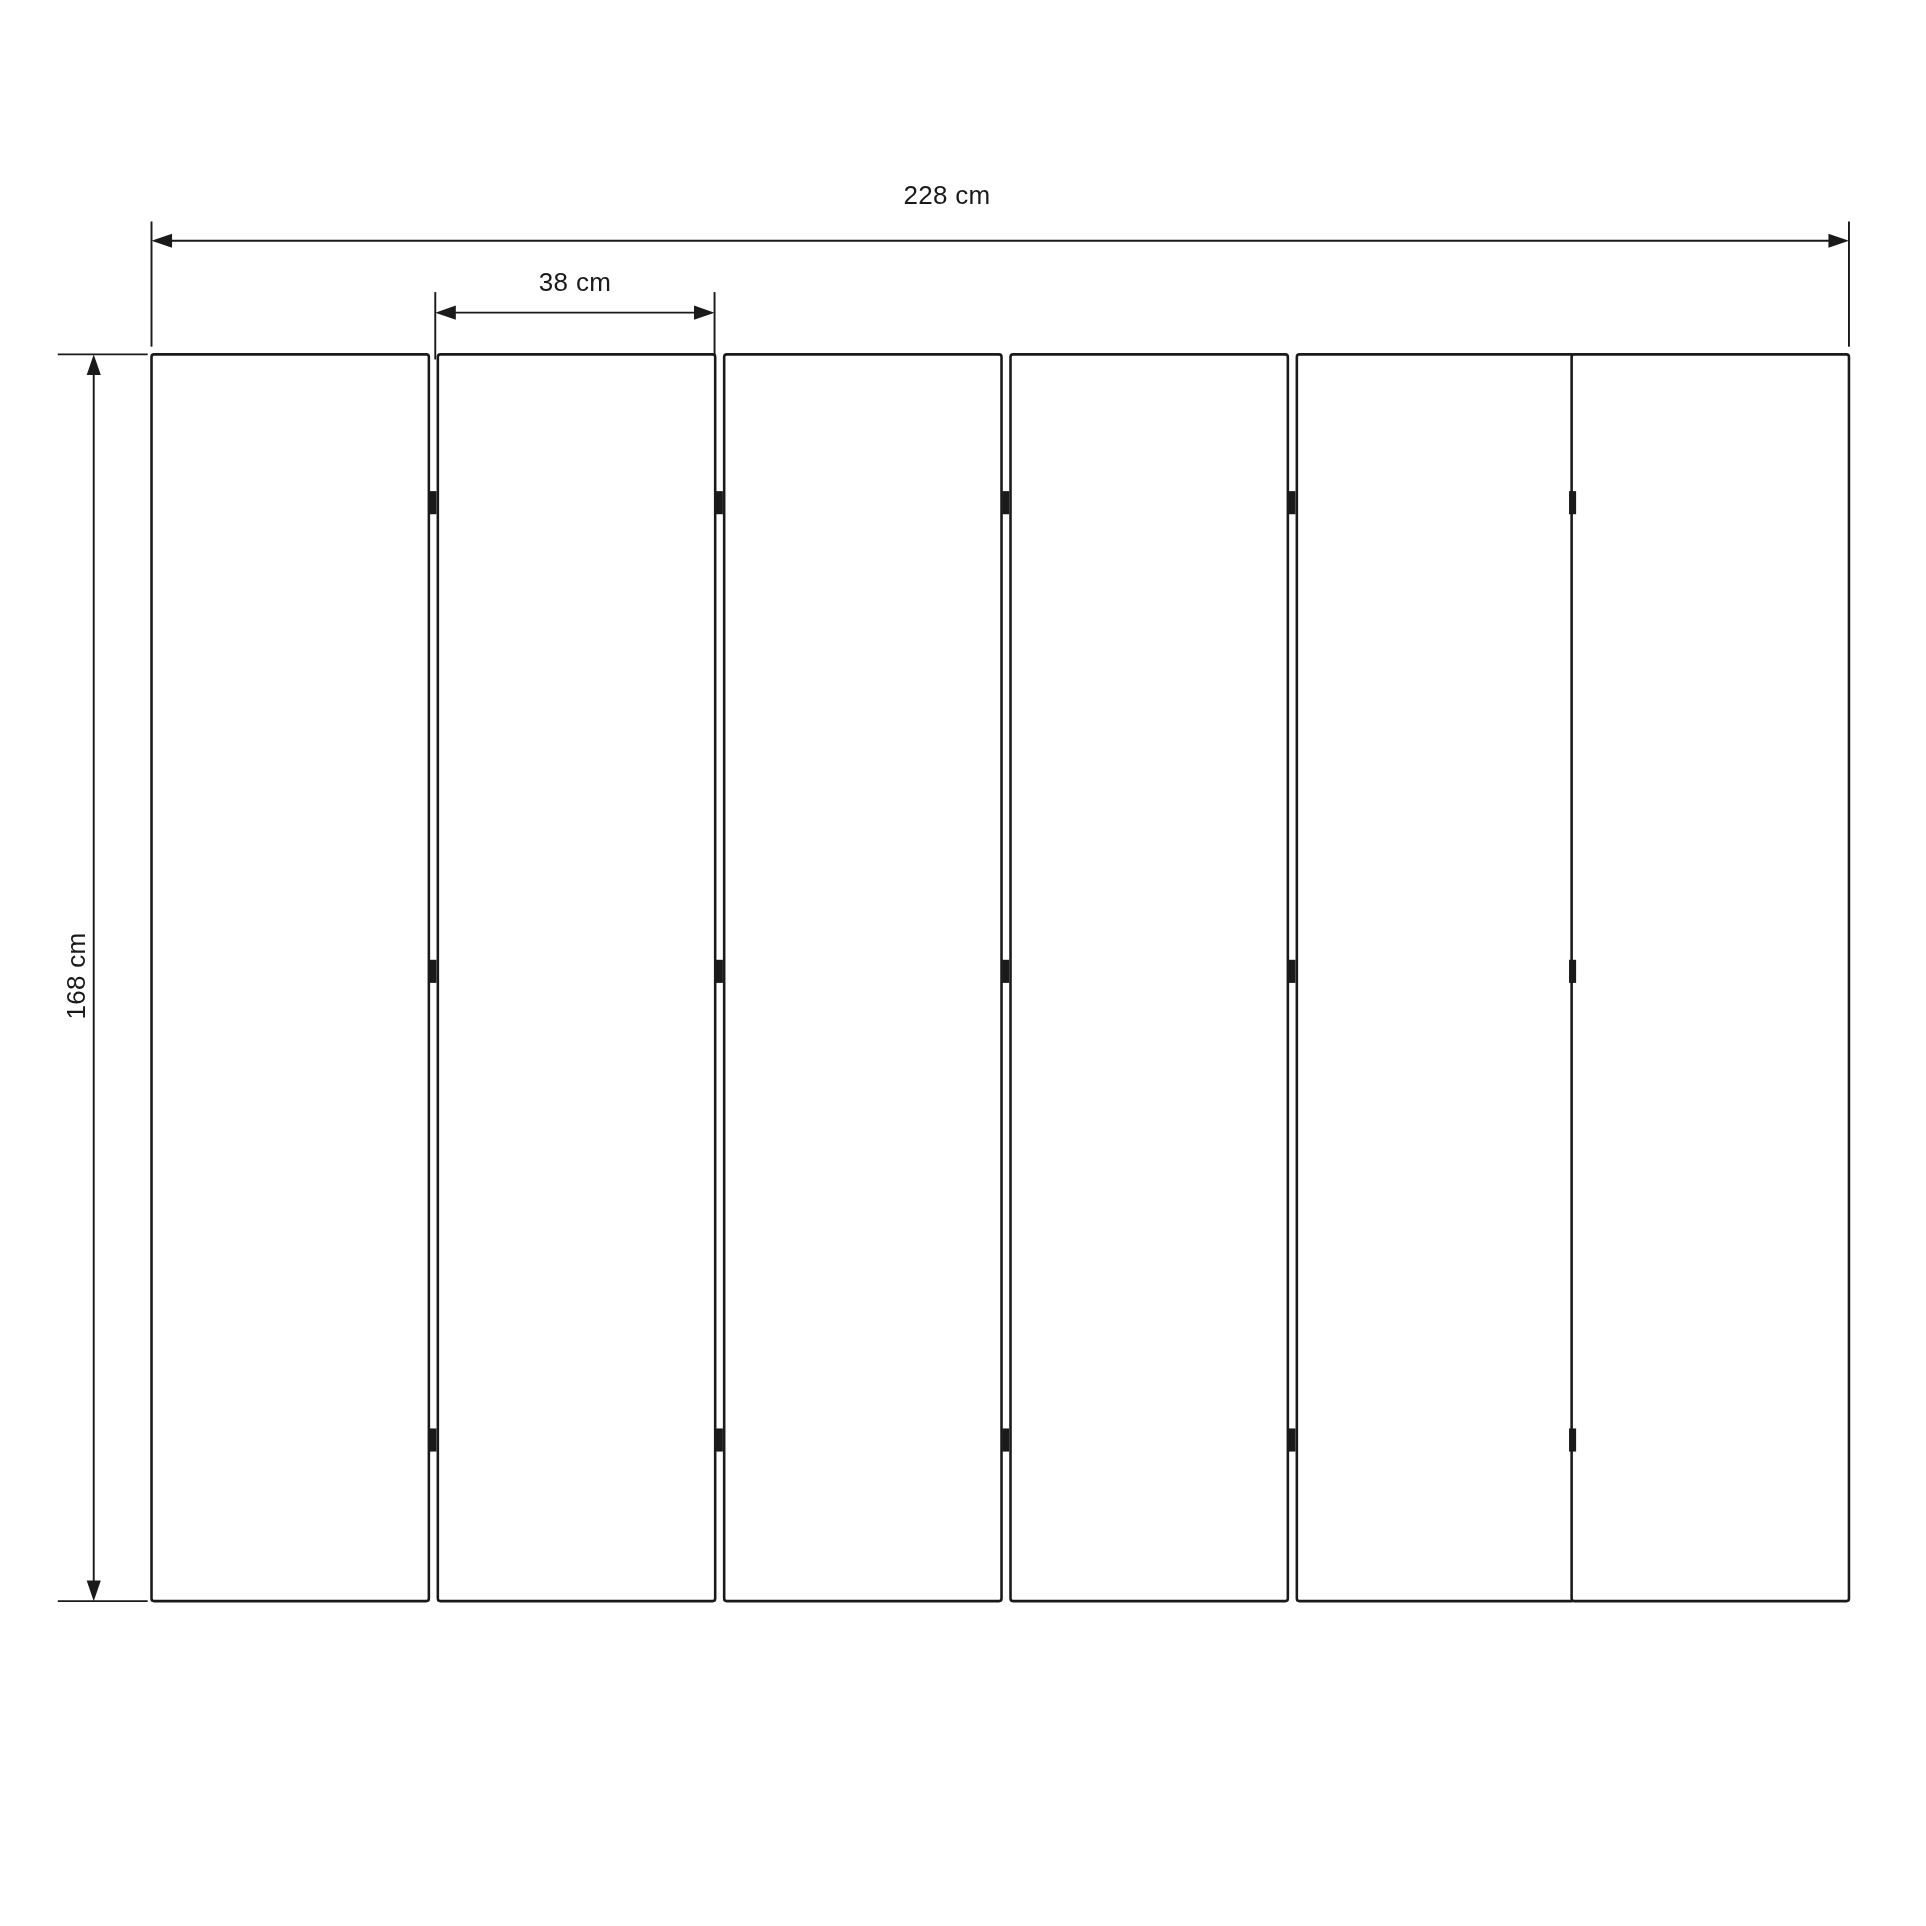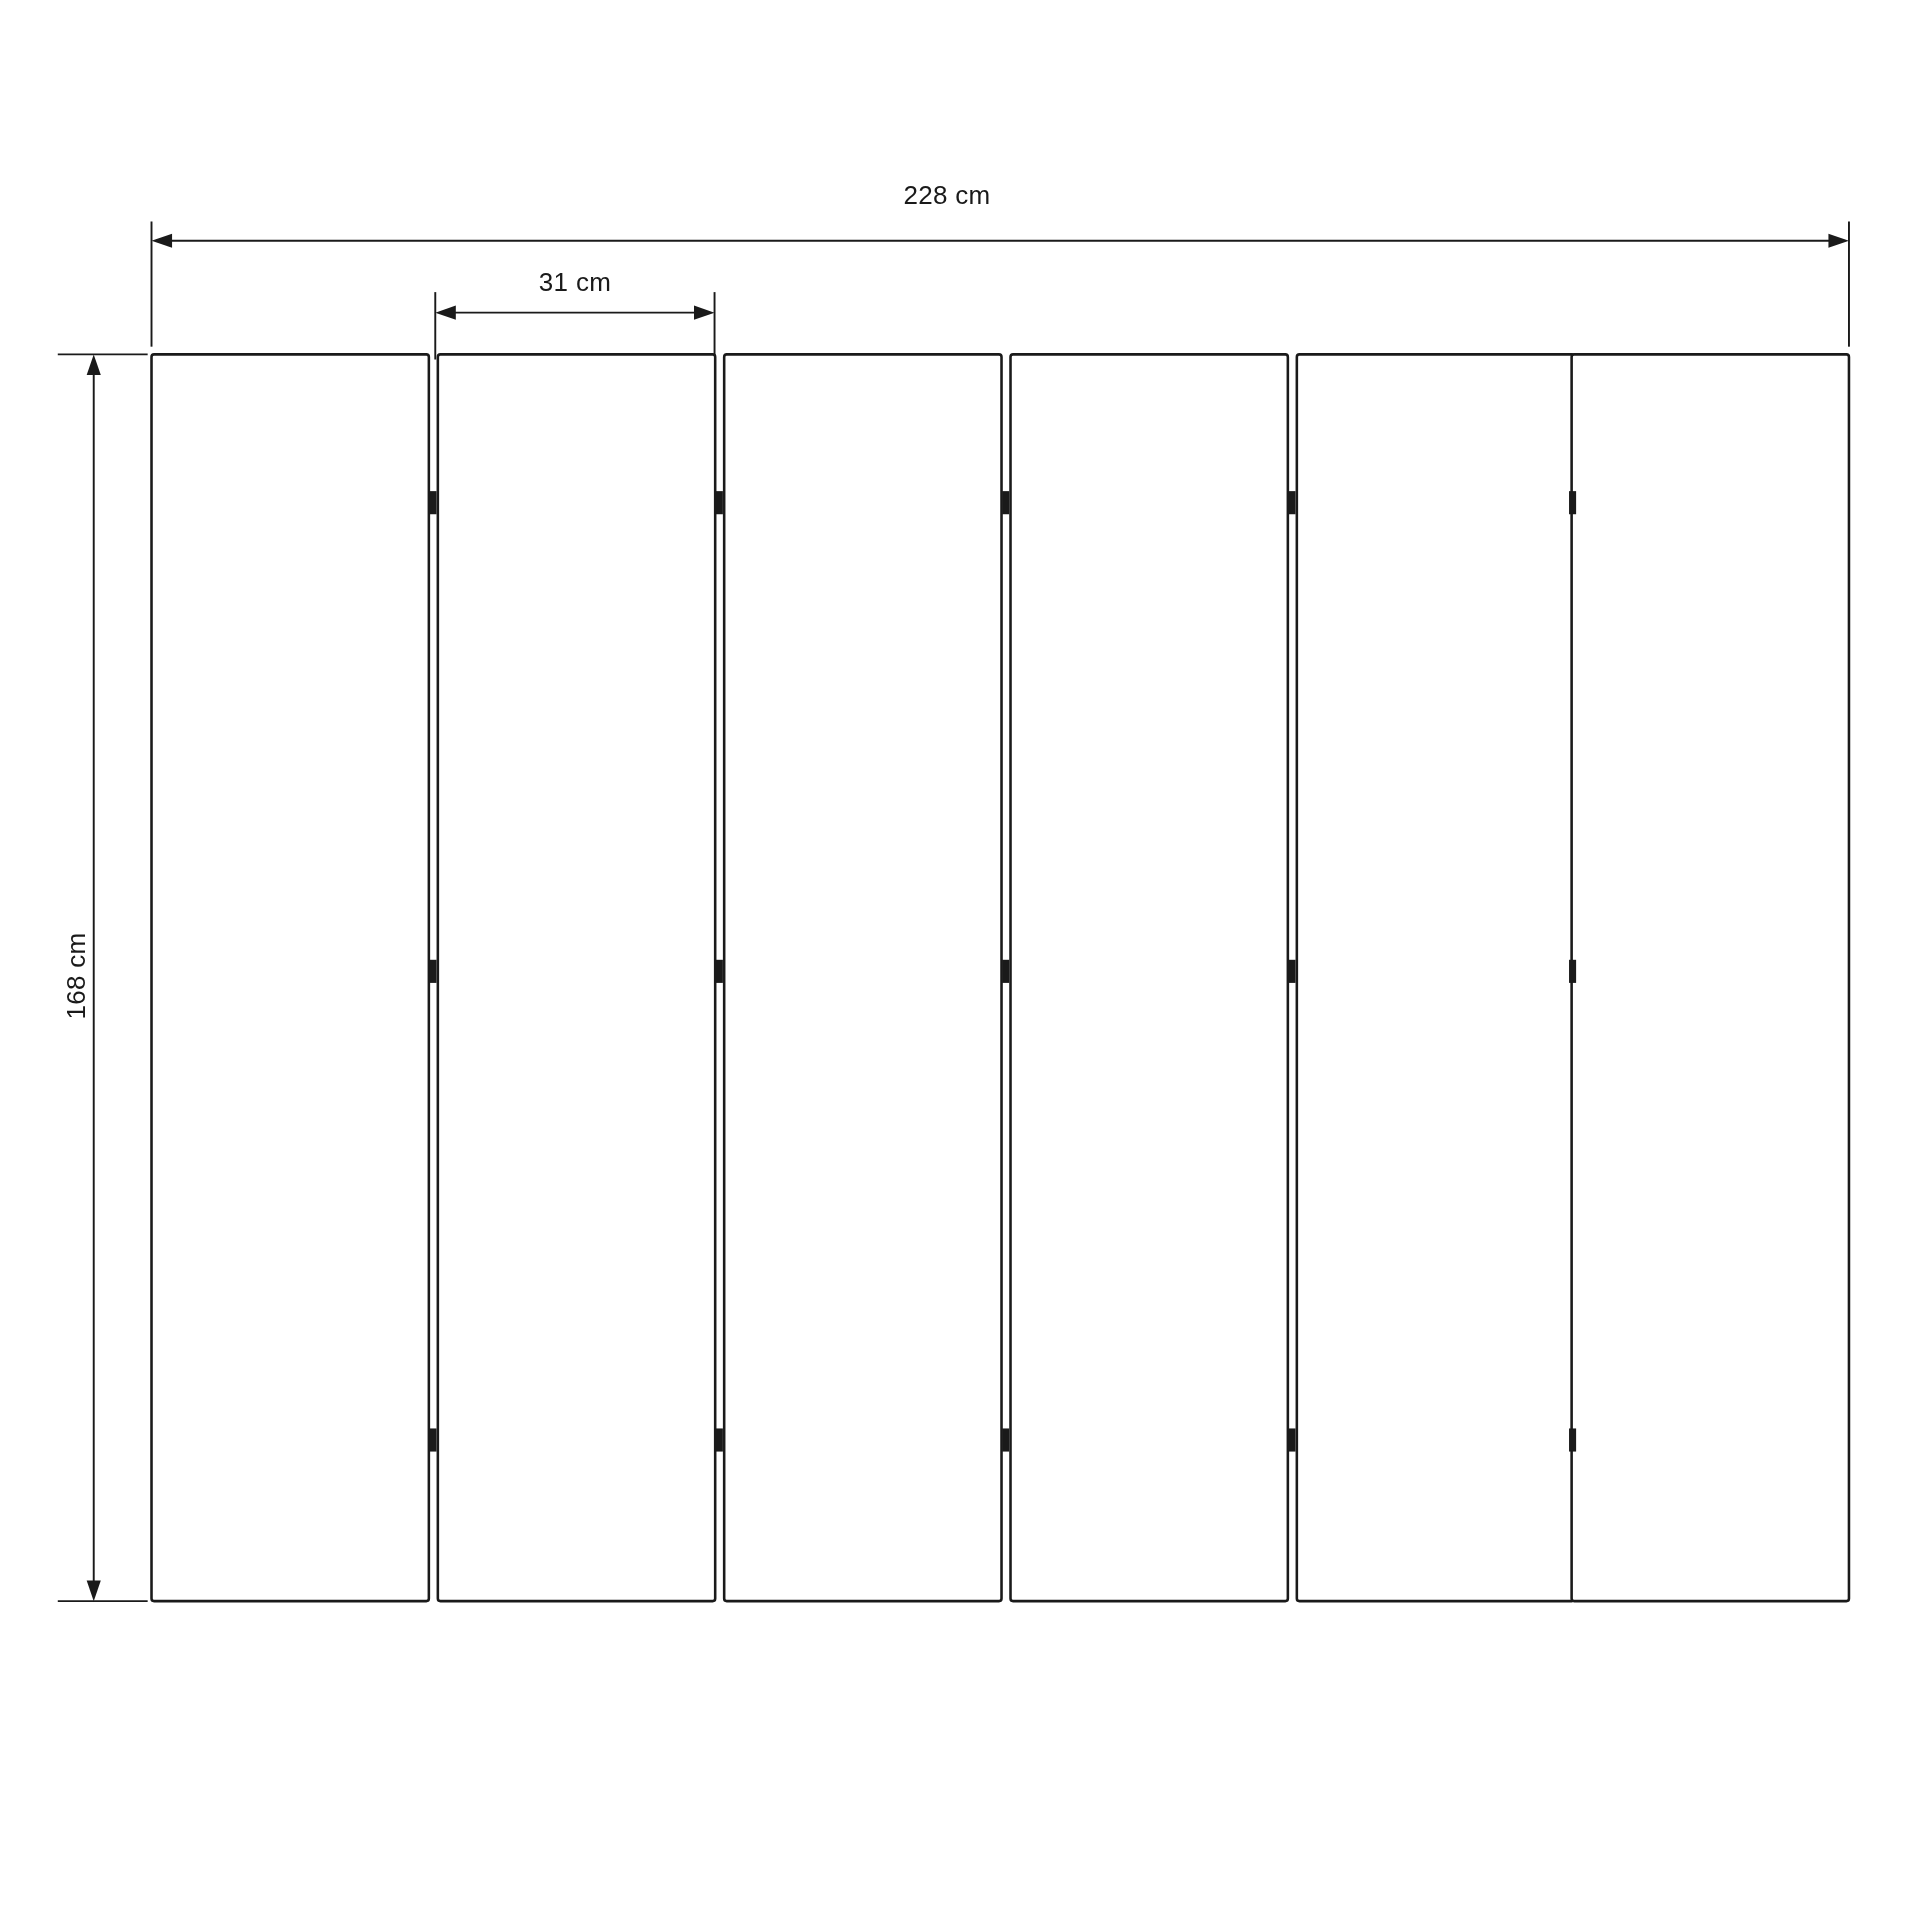--- a/index.html
+++ b/index.html
@@ -115,18 +115,18 @@
 
       <rect x="2444" y="765" width="11" height="36"></rect>
       <rect x="2444" y="1495" width="11" height="36"></rect>
       <rect x="2444" y="2225" width="11" height="36"></rect>
     </g>
 
   </svg>
 
   <div class="dim-label" id="label-width">228 cm</div>
 
-  <div class="dim-label" id="label-panel">31 cm</div>
+  <div class="dim-label" id="label-panel">38 cm</div>
 
   <div class="dim-label" id="label-height">168 cm</div>
 
 </div>
 
 
 </body></html>

